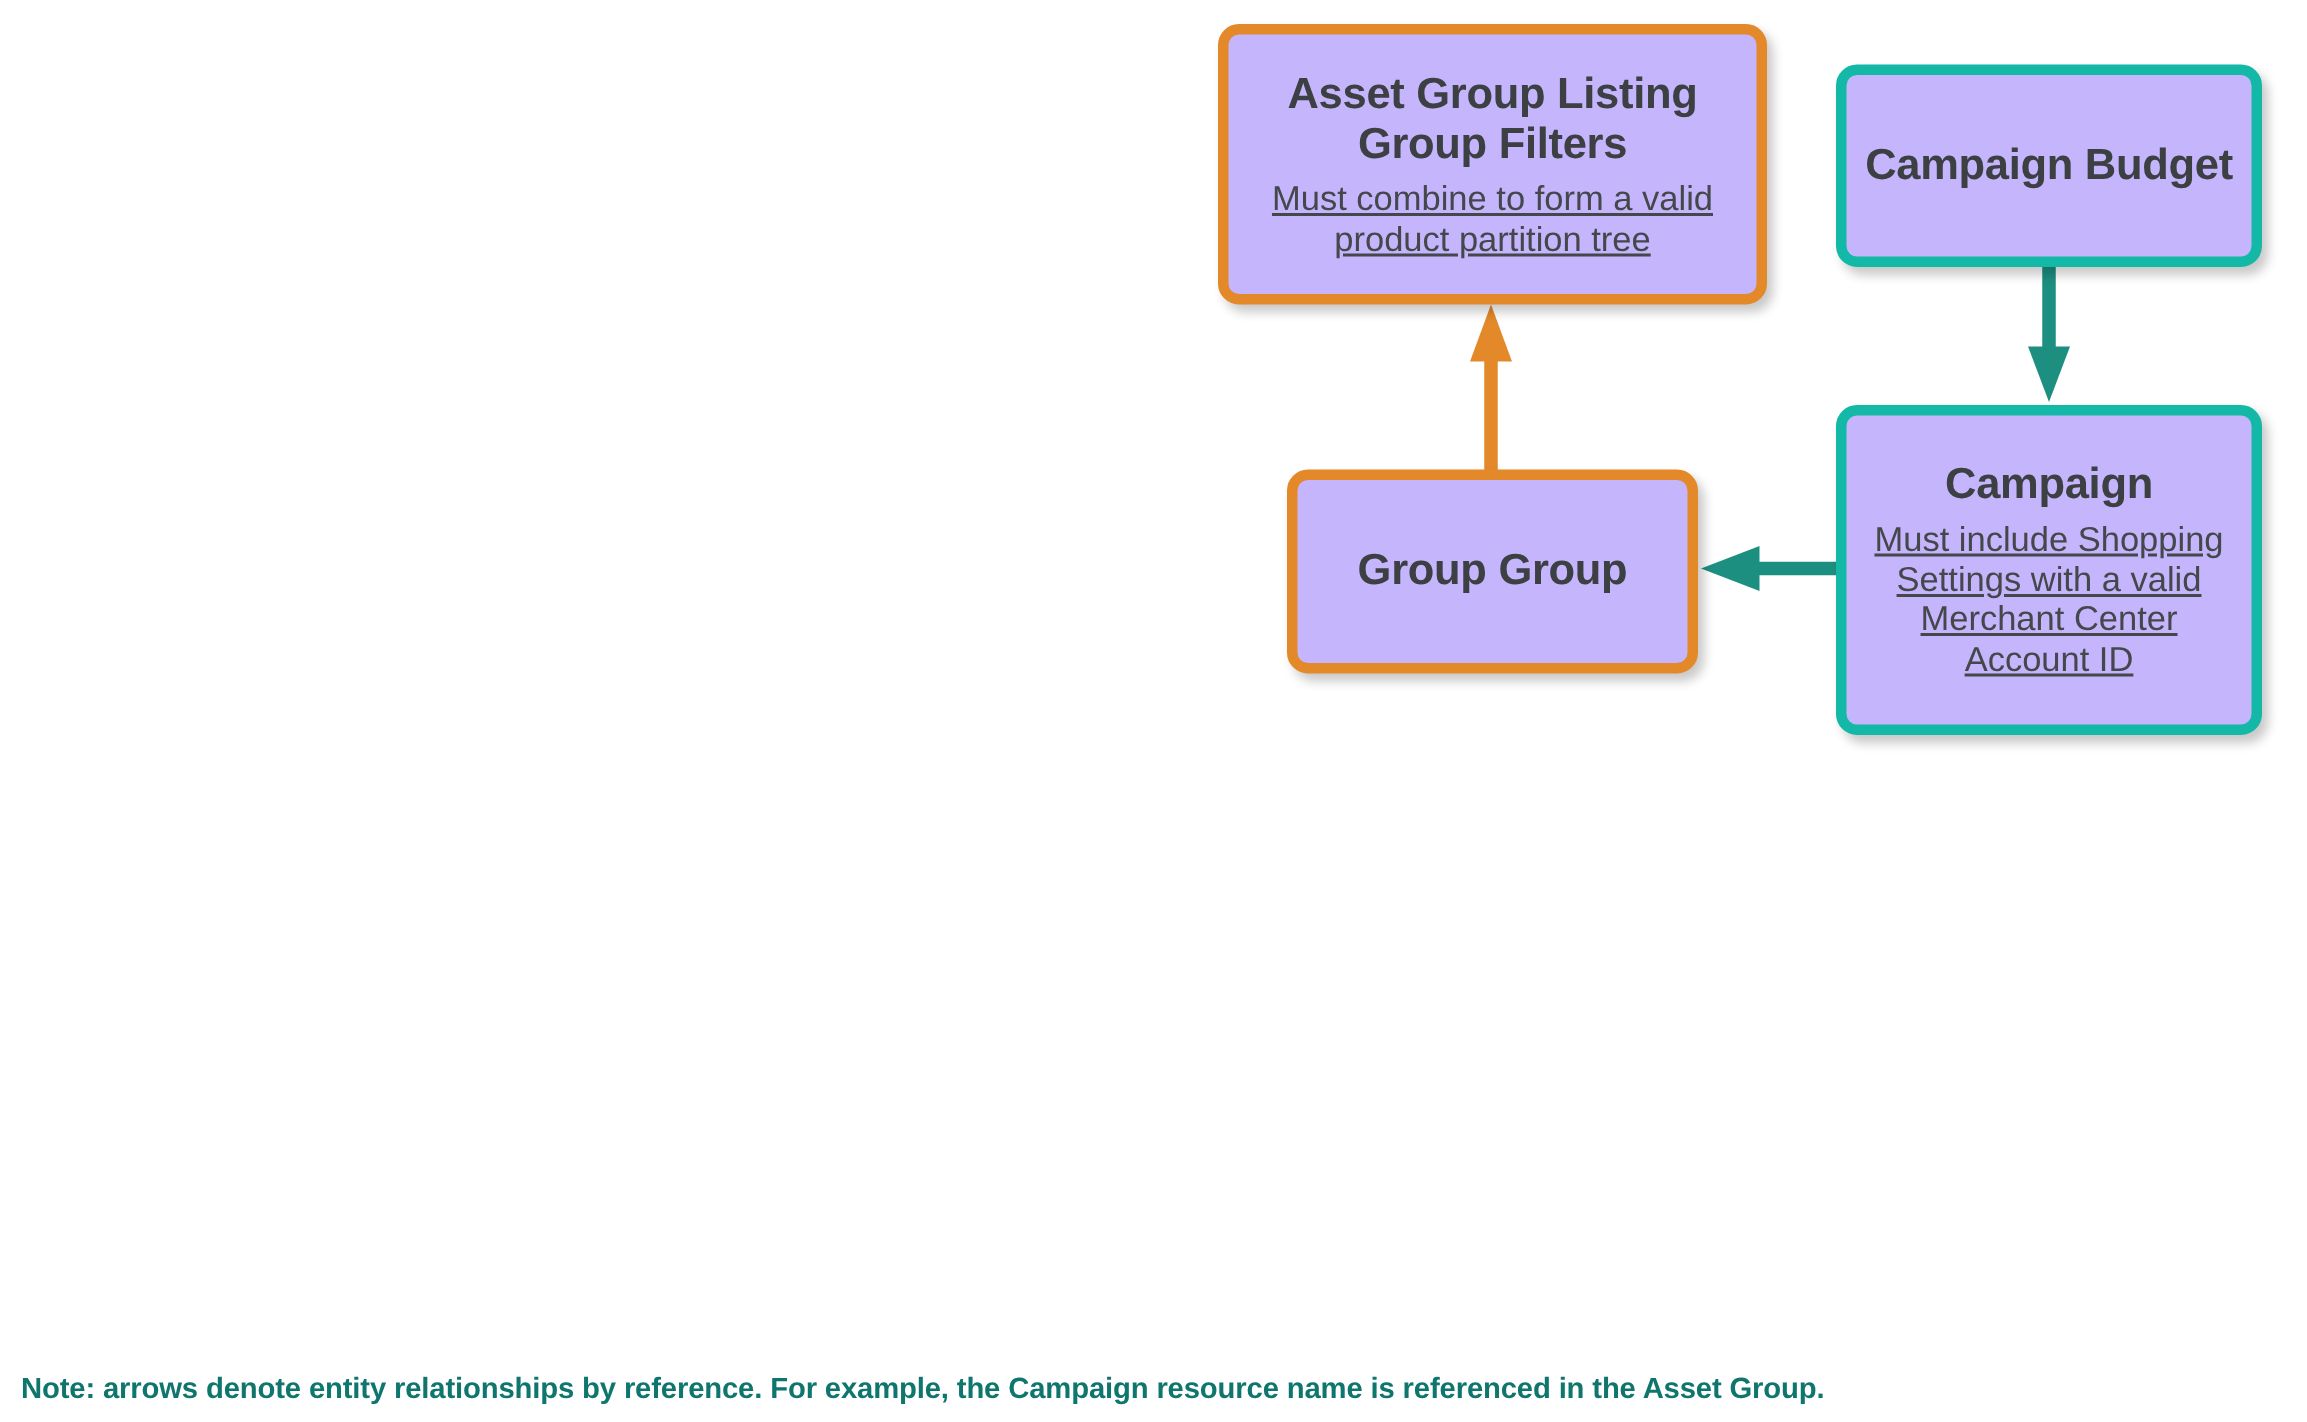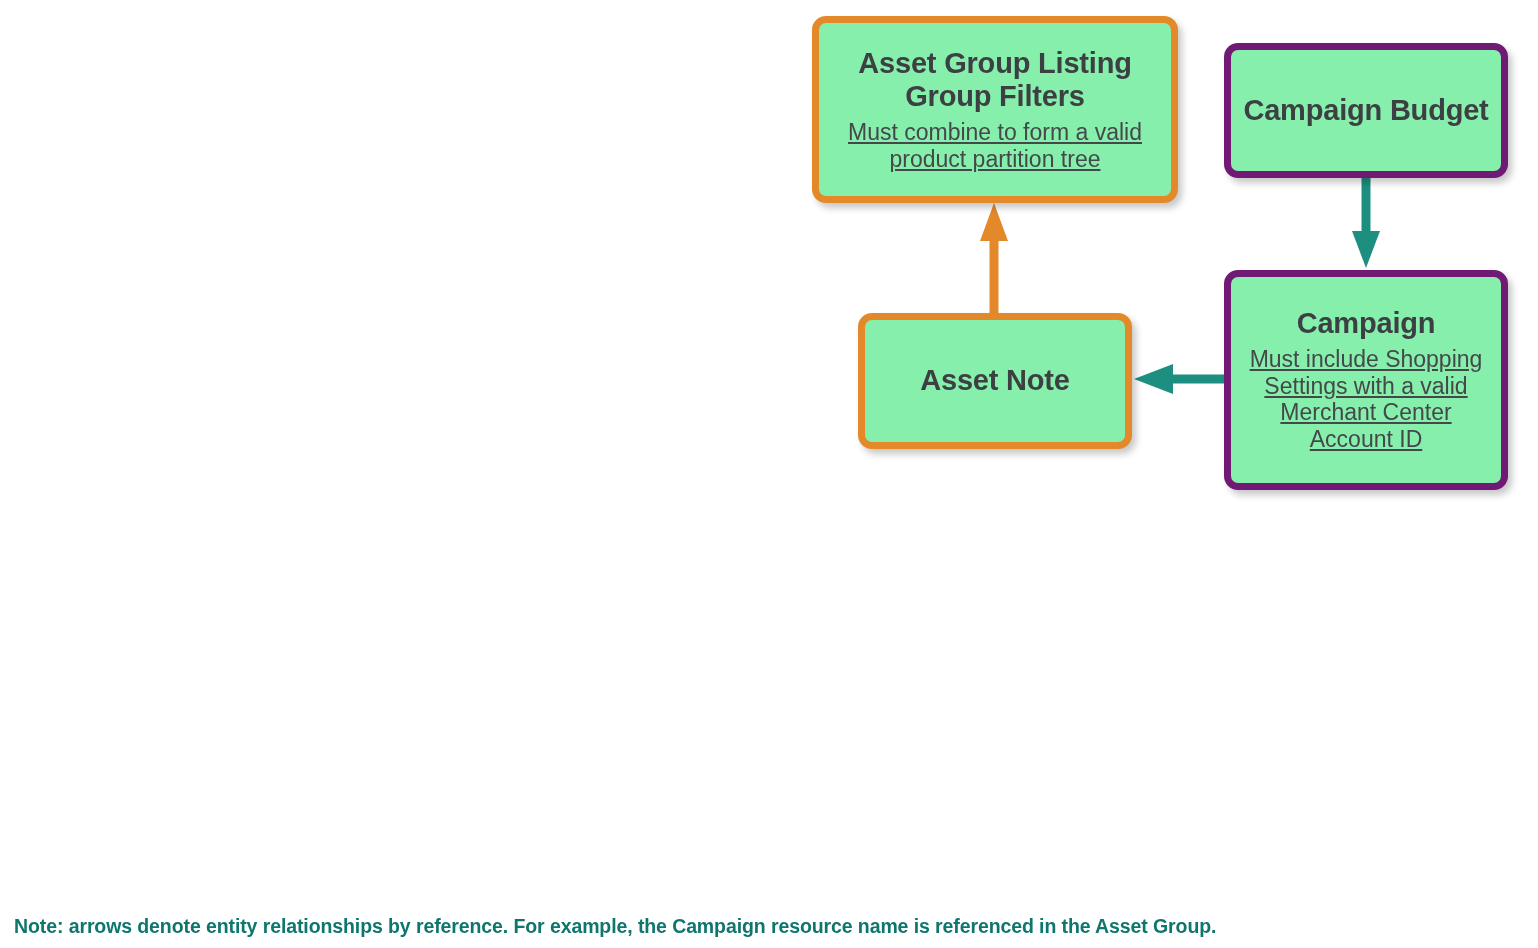--- a/index.html
+++ b/index.html
@@ -16,21 +16,21 @@
     width: 1538px;
     height: 948px;
     background: #ffffff;
     overflow: hidden;
   }
 
   
   .node {
     position: absolute;
     box-sizing: border-box;
-    background: #86efac;
+    background: #c4b5fd;
     border-radius: 14px;
     display: flex;
     flex-direction: column;
     align-items: center;
     justify-content: center;
     text-align: center;
     box-shadow: 4px 5px 7px rgba(0,0,0,0.22);
     padding: 6px 10px;
   }
   .node .title {
@@ -40,21 +40,21 @@
     line-height: 1.16;
   }
   .node .sub {
     color: #44484b;
     line-height: 1.16;
     margin-top: 5px;
     text-decoration: underline;
   }
 
   .node--orange { border: 7px solid #e3892a; }
-  .node--teal   { border: 7px solid #701a75; }
+  .node--teal   { border: 7px solid #14b8a6; }
 
   
   #node-aglgf {
     left: 812px;  top: 16px;  width: 366px; height: 187px;
   }
   #node-aglgf .title { font-size: 29px; }
   #node-aglgf .sub   { font-size: 23px; }
 
   #node-campaign-budget {
     left: 1224px; top: 43px;  width: 284px; height: 135px;
@@ -118,21 +118,21 @@
   <div class="node node--orange" id="node-aglgf">
     <div class="title">Asset Group Listing Group Filters</div>
     <div class="sub">Must combine to form a valid product partition tree</div>
   </div>
 
   <div class="node node--teal" id="node-campaign-budget">
     <div class="title">Campaign Budget</div>
   </div>
 
   <div class="node node--orange" id="node-asset-group">
-    <div class="title">Asset Note</div>
+    <div class="title">Group Group</div>
   </div>
 
   <div class="node node--teal" id="node-campaign">
     <div class="title">Campaign</div>
     <div class="sub">Must include Shopping Settings with a valid Merchant Center Account ID</div>
   </div>
 
   <div id="note">Note: arrows denote entity relationships by reference. For example, the Campaign resource name is referenced in the Asset Group.</div>
 
 </div>

